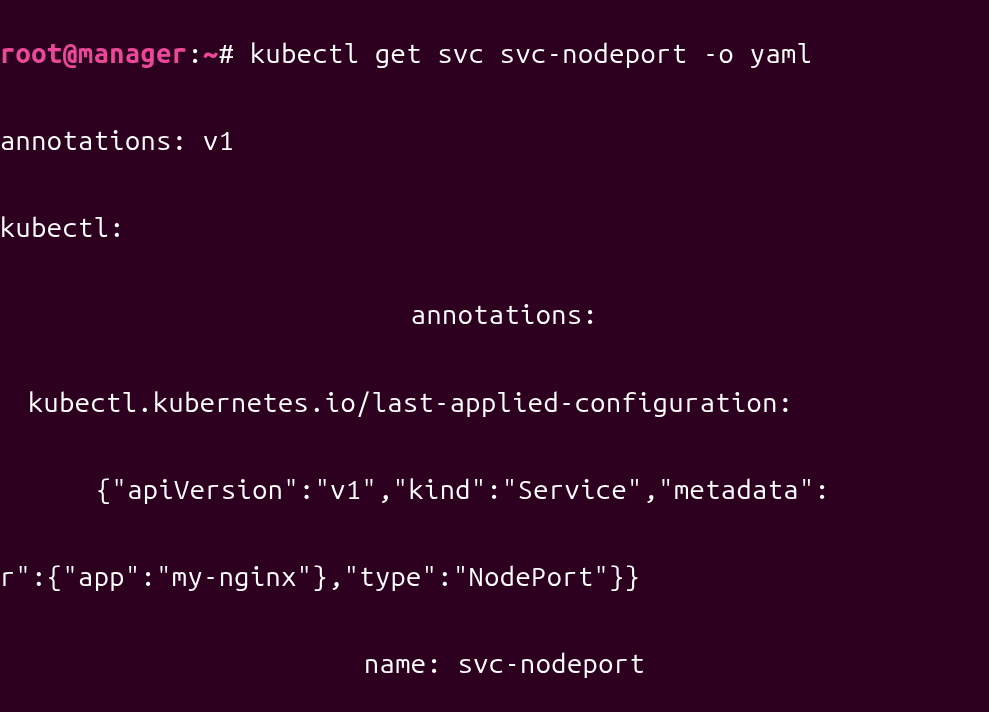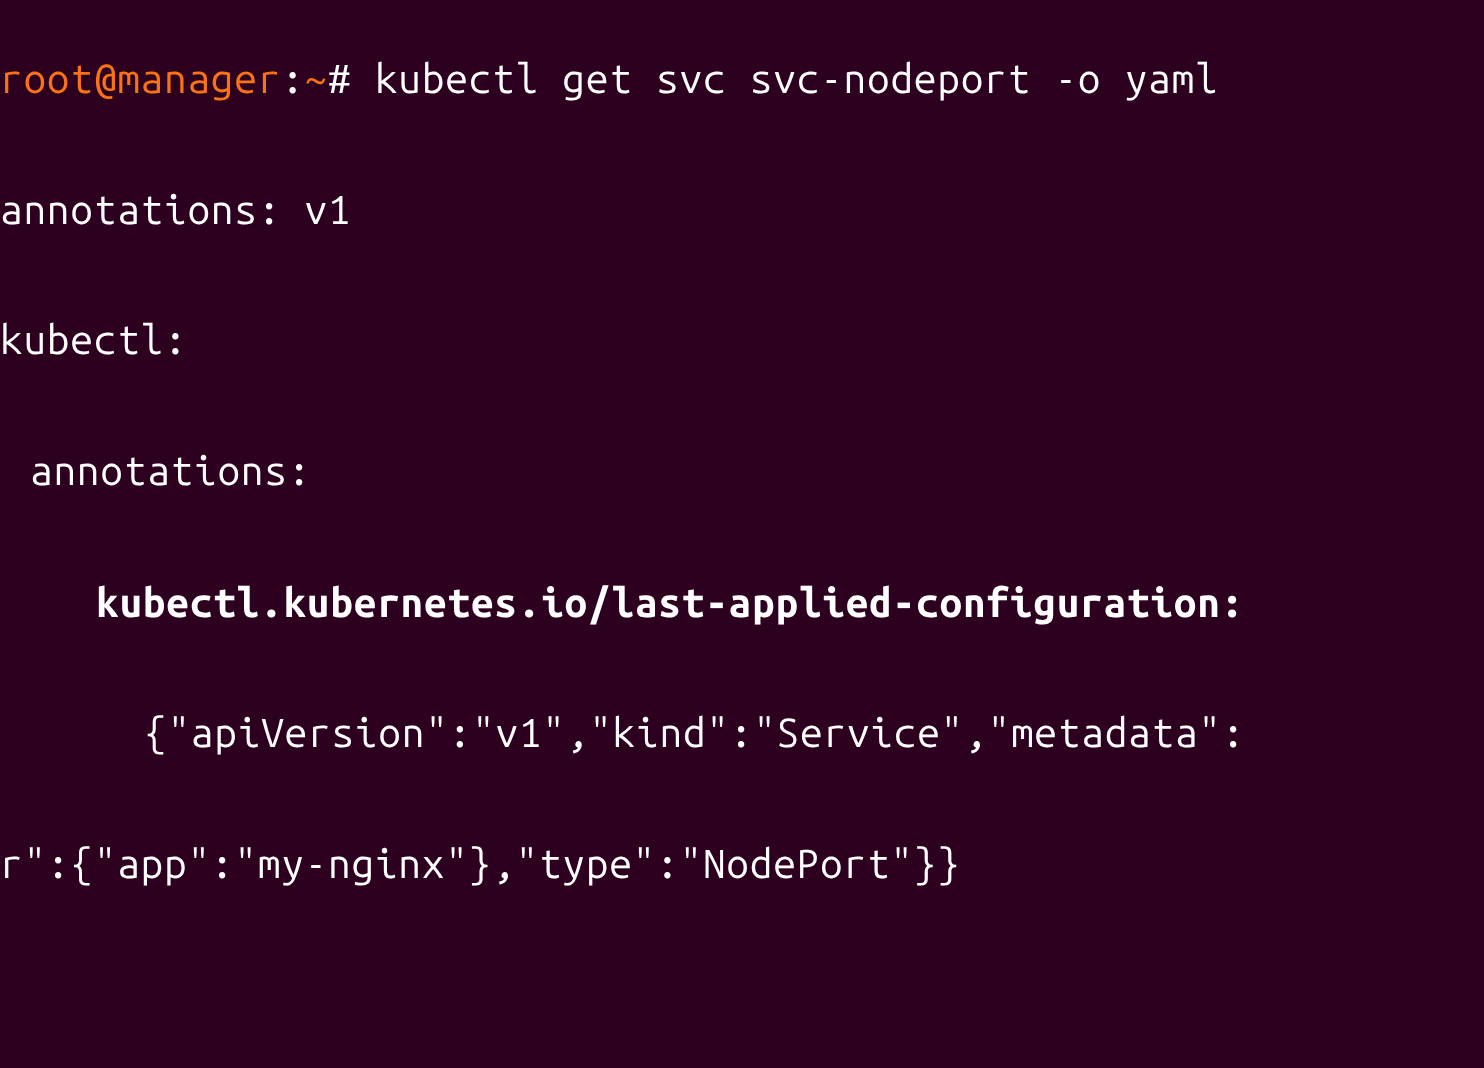--- a/index.html
+++ b/index.html
@@ -17,55 +17,56 @@
       width: 989px;
       height: 712px;
       overflow: hidden;
       letter-spacing: 0.5px;
     }
     .terminal {
       white-space: pre;
       padding: 0px 0;
     }
     .prompt-user {
-      color: #f97316;
-      font-weight: normal;
+      color: #ec4899;
+      font-weight: bold;
     }
     .prompt-symbol {
       color: #ffffff;
     }
     .output {
       color: #ffffff;
       margin-top: 16px;
     }
     .line {
       display: block;
     }
     .indent1 {
       padding-left: 20px;
+      text-align: center;
     }
     .indent2 {
-      padding-left: 64px;
-      font-weight: bold;
+      padding-left: 28px;
     }
     .indent3 {
       padding-left: 96px;
     }
   </style>
 </head>
 <body>
 
 <div class="terminal">
 <span class="line"><span class="prompt-user">root@manager</span><span class="prompt-symbol">:</span><span class="prompt-user">~</span><span class="prompt-symbol"># </span><span class="output">kubectl get svc svc-nodeport -o yaml</span></span>
 <span class="line output">annotations: v1</span>
 <span class="line output">kubectl:</span>
 <span class="line output indent1">annotations:</span>
 <span class="line output indent2">kubectl.kubernetes.io/last-applied-configuration:</span>
 <span class="line output indent3">{"apiVersion":"v1","kind":"Service","metadata":</span>
 <span class="line output">r":{"app":"my-nginx"},"type":"NodePort"}}</span>
+<span class="line output indent1">name: svc-nodeport</span>
 
 
 
 
 
 
 
 
 
 </div>

